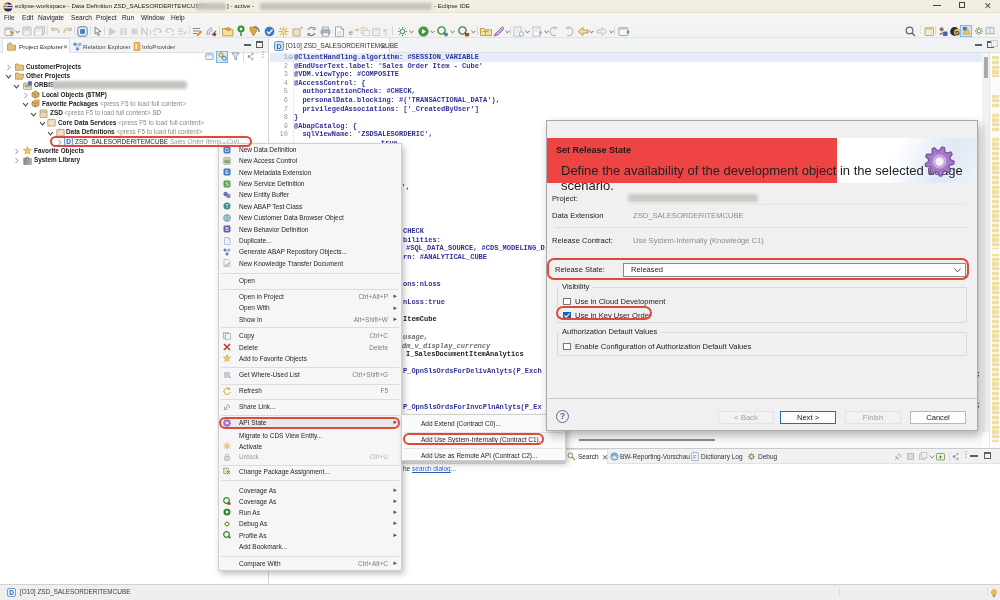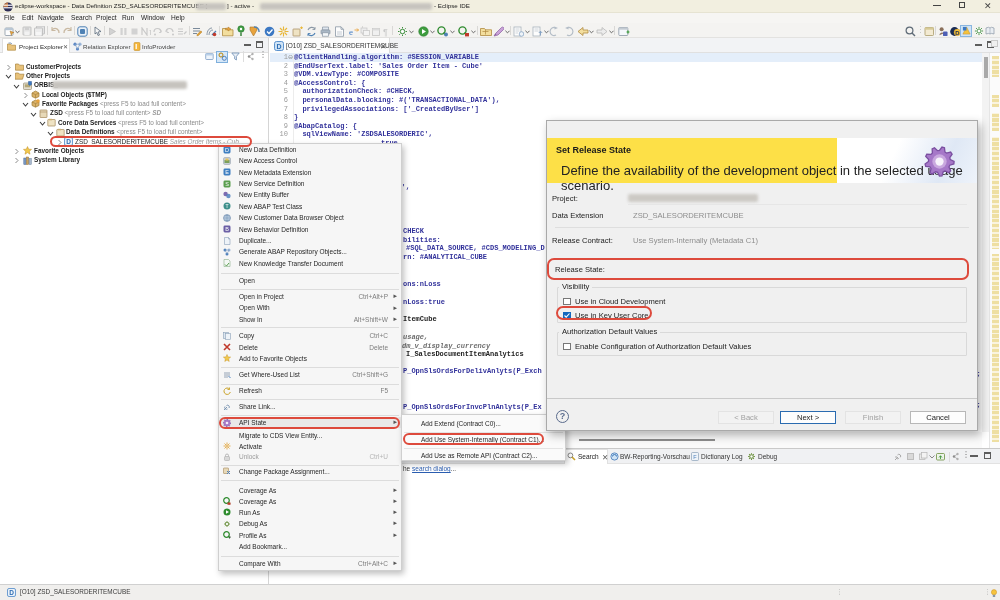--- a/index.html
+++ b/index.html
@@ -875,50 +875,56 @@
     </div>
     <div class="msep" style="top:32.5px;background:#e4e4e4"></div>
     <div class="mi" style="top:34.5px">
       <span class="lbl" style="left:19px">Add Use as Remote API (Contract C2)...</span>
     </div>
   </div>
 
   <div class="abs" id="dialog">
 
 
-    <div class="abs" style="left:0;top:17px;width:430px;height:45px;background:#fde047">
+    <div class="abs" style="left:0;top:17px;width:430px;height:45px;background:#ef4444">
       <div class="abs" style="right:0;top:0;width:140px;height:45px;background:linear-gradient(115deg,#fff 40%,#dfe8f5 75%,#eef3fa 100%)"></div>
       <span class="abs" style="left:9px;top:7px;font-size:9px;font-weight:bold;color:#1b1b1b">Set Release State</span>
       <span class="abs" style="left:14px;top:25px;font-size:13px;color:#222">Define the availability of the development object in the selected usage scenario.</span>
       <svg class="abs" style="left:376px;top:7px" width="33" height="33" viewBox="0 0 12 12">
         <path d="M11.60 6.00 L11.51 6.97 L9.95 7.44 L9.64 8.10 L10.29 9.60 L9.60 10.29 L8.10 9.64 L7.44 9.95 L6.97 11.51 L6.00 11.60 L5.27 10.14 L4.56 9.95 L3.20 10.85 L2.40 10.29 L2.78 8.70 L2.36 8.10 L0.74 7.92 L0.49 6.97 L1.80 6.00 L1.86 5.27 L0.74 4.08 L1.15 3.20 L2.78 3.30 L3.30 2.78 L3.20 1.15 L4.08 0.74 L5.27 1.86 L6.00 1.80 L6.97 0.49 L7.92 0.74 L8.10 2.36 L8.70 2.78 L10.29 2.40 L10.85 3.20 L9.95 4.56 L10.14 5.27 Z" fill="#a678c8" stroke="#7a4fa0" stroke-width="0.5" transform="scale(0.95) translate(0.3 0.3)"></path>
         <circle cx="6" cy="6" r="2.6" fill="#c9a8df"></circle>
         <circle cx="6" cy="6" r="1.5" fill="#f7f2fb"></circle>
       </svg>
     </div>
 
     <span class="abs" style="left:5px;top:73px">Project:</span>
     <div class="blurbox" style="left:81px;top:73px;width:130px;height:8px;background:#ccc9c4"></div>
     <div class="abs" style="left:81px;top:71.5px;width:339px;height:12px;border-bottom:1px solid #e6e6e6"></div>
     <span class="abs" style="left:5px;top:90px">Data Extension</span>
     <span class="abs" style="left:86px;top:90px;color:#8d8d8d">ZSD_SALESORDERITEMCUBE</span>
     <div class="abs" style="left:8px;top:106px;width:414px;height:1px;background:#dedede"></div>
     <span class="abs" style="left:5px;top:114.5px">Release Contract:</span>
-    <span class="abs" style="left:86px;top:114.5px;color:#8d8d8d">Use System-Internally (Metadata C1)</span>
+    <span class="abs" style="left:86px;top:114.5px;color:#8d8d8d">Use System-Internally (Knowledge C1)</span>
     <span class="abs" style="left:8px;top:144px">Release State:</span>
+    <div class="abs" style="left:76px;top:141.5px;width:343px;height:14.5px;background:#fff;border:1px solid #8a8a8a">
+      <span class="abs" style="left:7px;top:1.5px">Released</span>
+      <svg class="abs" style="right:4px;top:4.5px" width="7" height="5" viewBox="0 0 7 5">
+        <path d="M0.5 0.5 L3.5 4 L6.5 0.5" fill="none" stroke="#555" stroke-width="1"></path>
+      </svg>
+    </div>
 
     <div class="abs" style="left:10px;top:166px;width:410px;height:36px;border:1px solid #d9d9d9;border-radius:1px"></div>
     <span class="abs" style="left:12px;top:160.5px;background:#f0f0f0;padding:0 3px">Visibility</span>
     <div class="abs" style="left:16px;top:176.5px;width:7.5px;height:7.5px;background:#fff;border:1px solid #777"></div>
     <span class="abs" style="left:28px;top:176px">Use in Cloud Development</span>
     <div class="abs" style="left:16px;top:190.5px;width:7.5px;height:7.5px;background:#1368be;border:1px solid #1368be"></div>
     <svg class="abs" style="left:17px;top:192px" width="6" height="5" viewBox="0 0 6 5">
       <path d="M0.5 2.5 L2.2 4.2 L5.5 0.5" fill="none" stroke="#fff" stroke-width="1.1"></path>
     </svg>
-    <span class="abs" style="left:28px;top:190px">Use in Key User Core</span>
+    <span class="abs" style="left:28px;top:190px">Use in Key User Order</span>
 
     <div class="abs" style="left:10px;top:211px;width:410px;height:24px;border:1px solid #d9d9d9;border-radius:1px"></div>
     <span class="abs" style="left:12px;top:206px;background:#f0f0f0;padding:0 3px">Authorization Default Values</span>
     <div class="abs" style="left:16px;top:221.5px;width:7.5px;height:7.5px;background:#fff;border:1px solid #777"></div>
     <span class="abs" style="left:28px;top:221px">Enable Configuration of Authorization Default Values</span>
 
     <div class="abs" style="left:0;top:277px;width:430px;height:1px;background:#c9c9c9"></div>
     <div class="abs" style="left:9px;top:289px;width:13px;height:13px;border:1.4px solid #5a6b8c;border-radius:50%;text-align:center;font-size:9px;color:#5a6b8c;line-height:11px;font-weight:bold">?</div>
     <div class="btn" style="left:171px;top:290px;color:#a0a0a0;background:#f2f2f2;border-color:#e3e3e3">&lt; Back</div>
     <div class="btn" style="left:233px;top:290px;border:1.4px solid #2a6bb0">Next &gt;</div>

